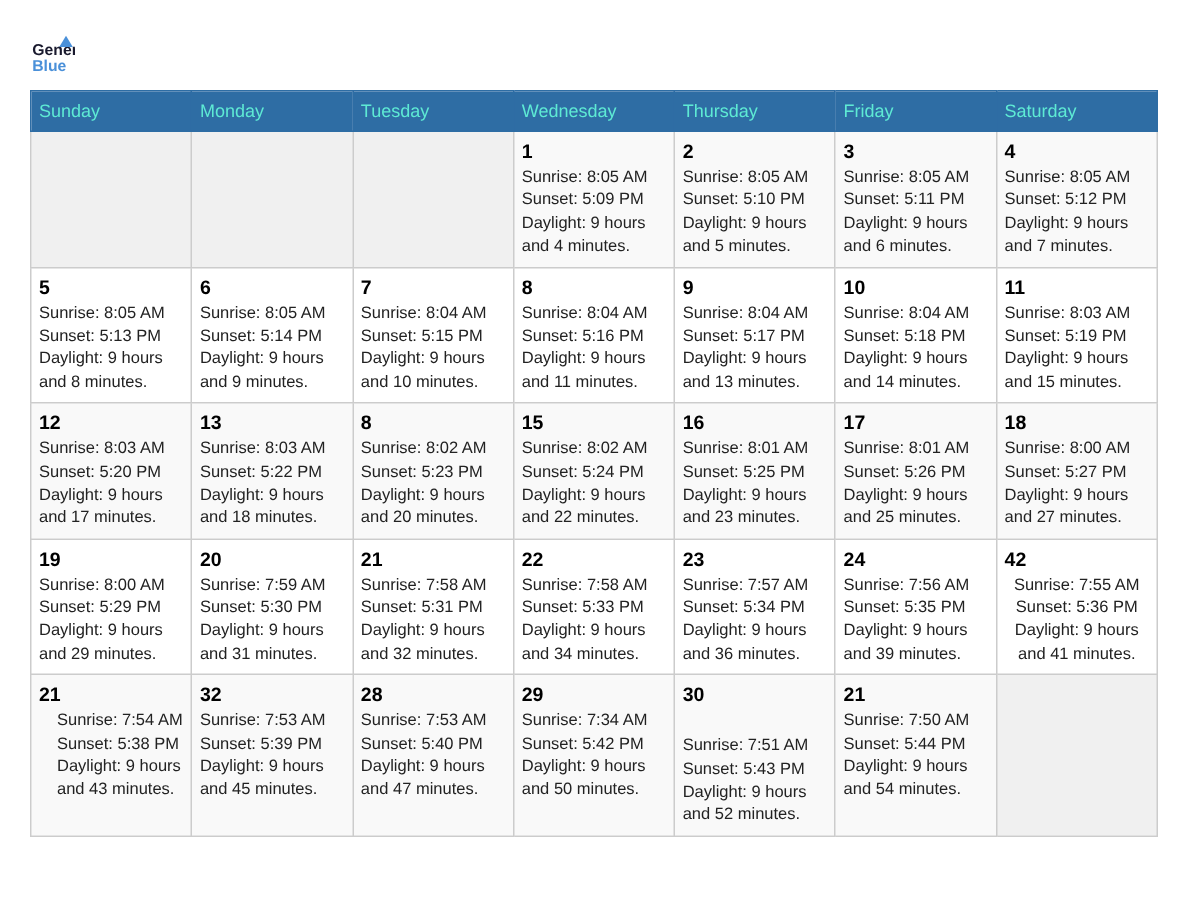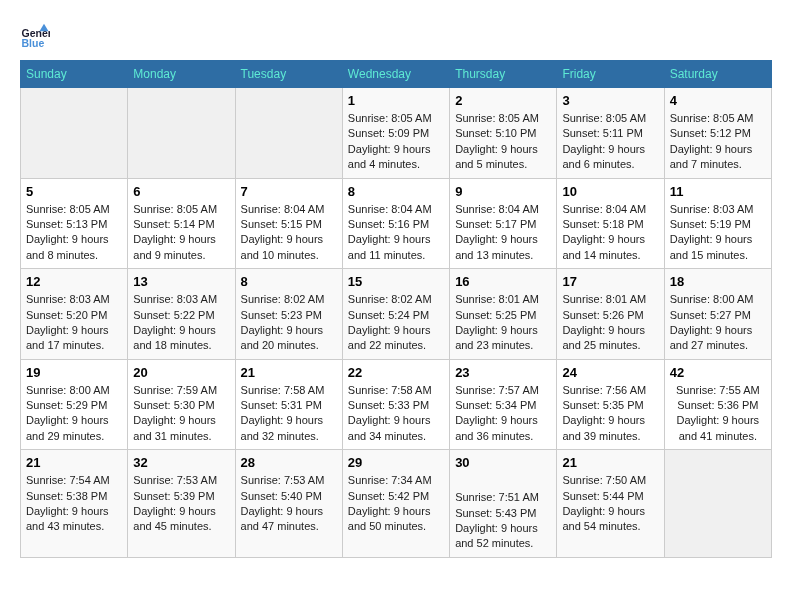--- a/index.html
+++ b/index.html
@@ -289,21 +289,21 @@
           <span class="day-num">42</span>
           <div class="day-info" style="white-space: pre-line; text-align: center;">Sunrise: 7:55 AM
 Sunset: 5:36 PM
 Daylight: 9 hours
 and 41 minutes.</div>
         </td>
       </tr>
       <tr>
         <td>
           <span class="day-num">21</span>
-          <div class="day-info" style="white-space: pre-line;">Sunrise: 7:54 AM
+          <div class="day-info" style="white-space: pre-line; margin-left: 12px;">Sunrise: 7:54 AM
 Sunset: 5:38 PM
 Daylight: 9 hours
 and 43 minutes.</div>
         </td>
         <td>
           <span class="day-num">32</span>
           <div class="day-info" style="white-space: pre-line;">Sunrise: 7:53 AM
 Sunset: 5:39 PM
 Daylight: 9 hours
 and 45 minutes.</div>

